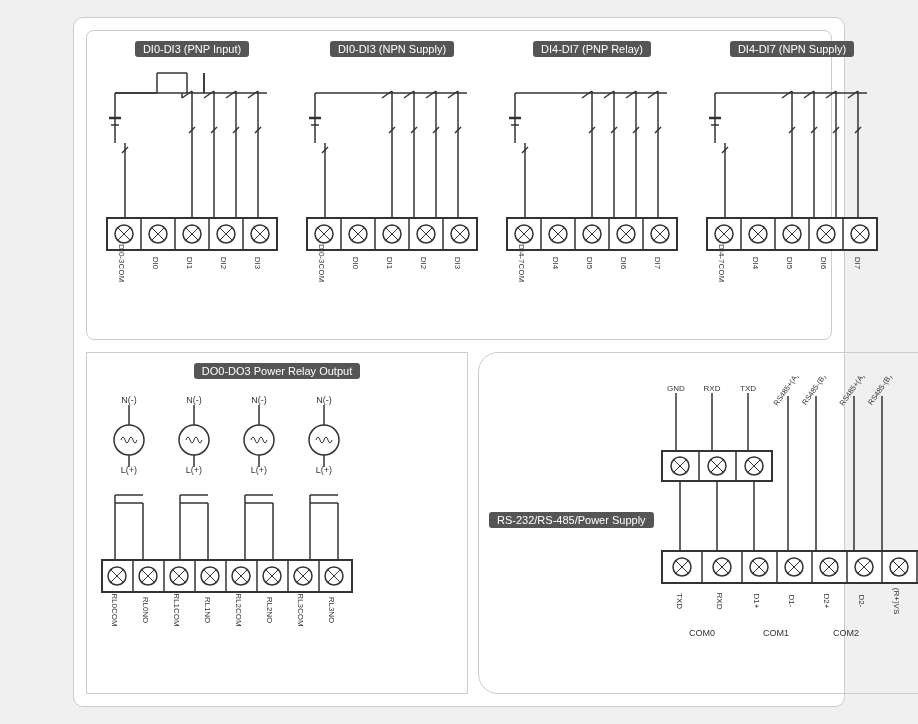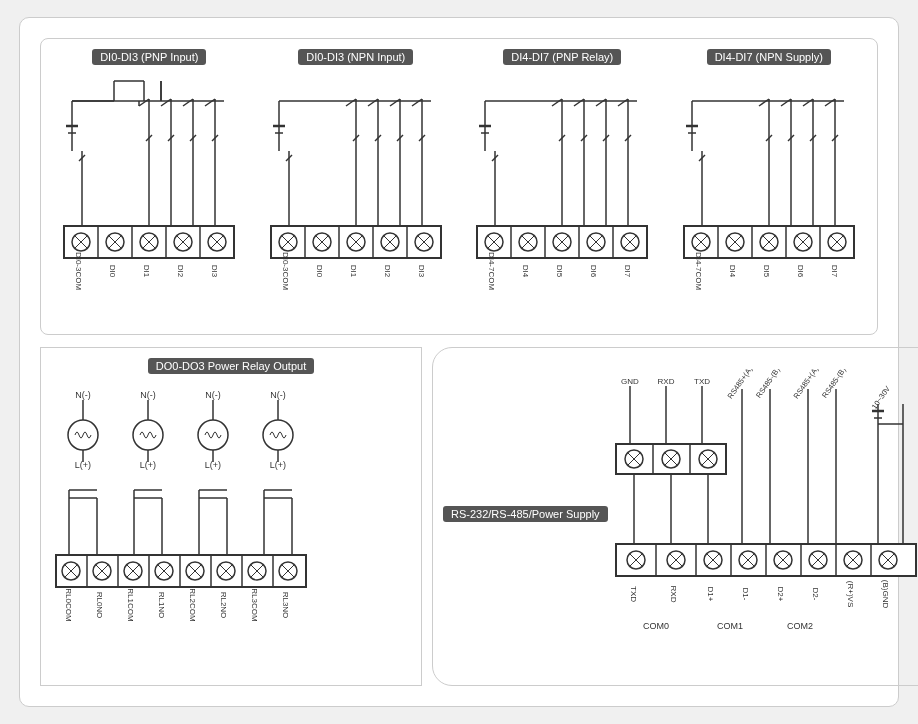--- a/index.html
+++ b/index.html
@@ -9,23 +9,23 @@
       justify-content: center;
       align-items: center;
       width: 918px;
       height: 724px;
       font-family: Arial, sans-serif;
     }
     .main-container {
       background: white;
       border: 1.5px solid #ccc;
       border-radius: 10px;
-      width: 880px;
+      width: 772px;
       height: 690px;
-      padding: 20px;
+      padding: 12px;
       display: flex;
       flex-direction: column;
       gap: 12px;
     }
     
     .top-section {
       border: 1.5px solid #ccc;
       border-radius: 8px;
       padding: 10px 10px 10px 10px;
       display: flex;
@@ -159,21 +159,21 @@
 
         <text x="27" y="205" font-size="8" text-anchor="middle" transform="rotate(90,27,200)" fill="#333">DI0-3COM</text>
         <text x="61" y="205" font-size="8" text-anchor="middle" transform="rotate(90,61,200)" fill="#333">DI0</text>
         <text x="95" y="205" font-size="8" text-anchor="middle" transform="rotate(90,95,200)" fill="#333">DI1</text>
         <text x="129" y="205" font-size="8" text-anchor="middle" transform="rotate(90,129,200)" fill="#333">DI2</text>
         <text x="163" y="205" font-size="8" text-anchor="middle" transform="rotate(90,163,200)" fill="#333">DI3</text>
       </svg>
     </div>
 
     <div class="diagram-block">
-      <div class="block-title">DI0-DI3 (NPN Input)</div>
+      <div class="block-title">DI0-DI3 (NPN Supply)</div>
       <svg width="190" height="240">
 
         <line x1="18" y1="30" x2="18" y2="80" stroke="#333" stroke-width="1.5"></line>
         <line x1="12" y1="55" x2="24" y2="55" stroke="#333" stroke-width="2.5"></line>
         <line x1="14" y1="62" x2="22" y2="62" stroke="#333" stroke-width="1.5"></line>
 
         <line x1="18" y1="30" x2="170" y2="30" stroke="#333" stroke-width="1.5"></line>
 
         <line x1="85" y1="35" x2="95" y2="28" stroke="#333" stroke-width="1.5"></line>
         <line x1="95" y1="28" x2="95" y2="60" stroke="#333" stroke-width="1.5"></line>

